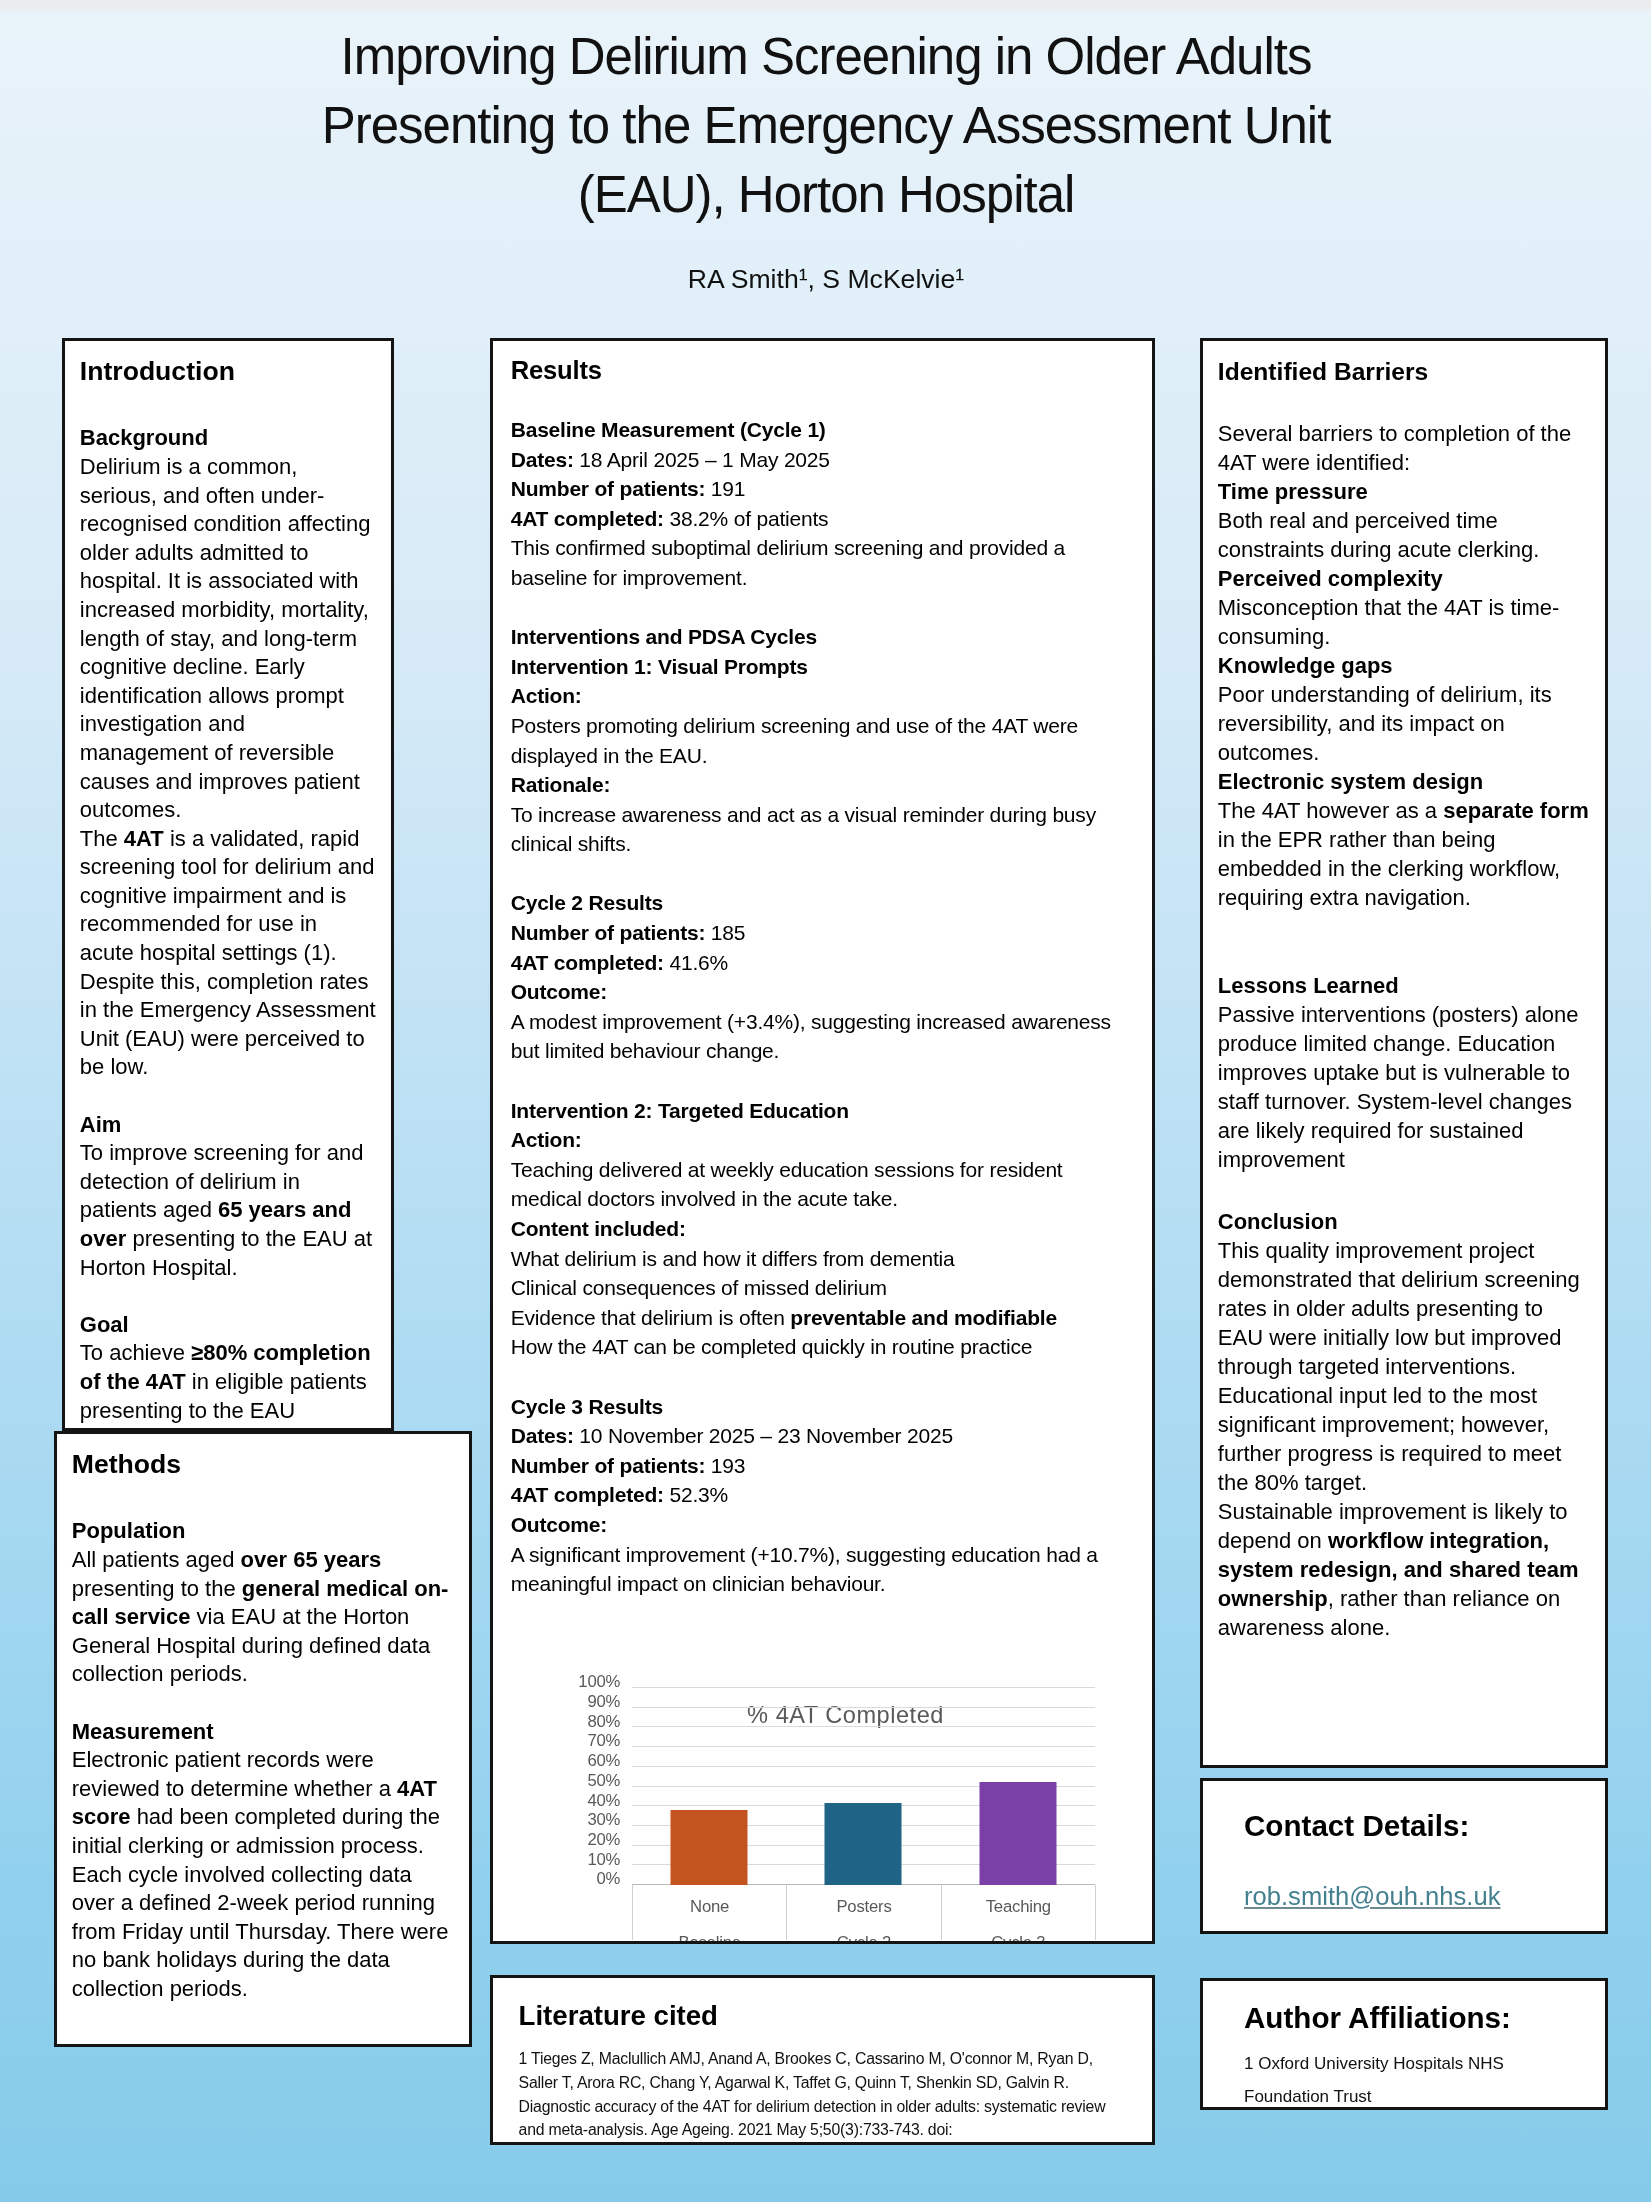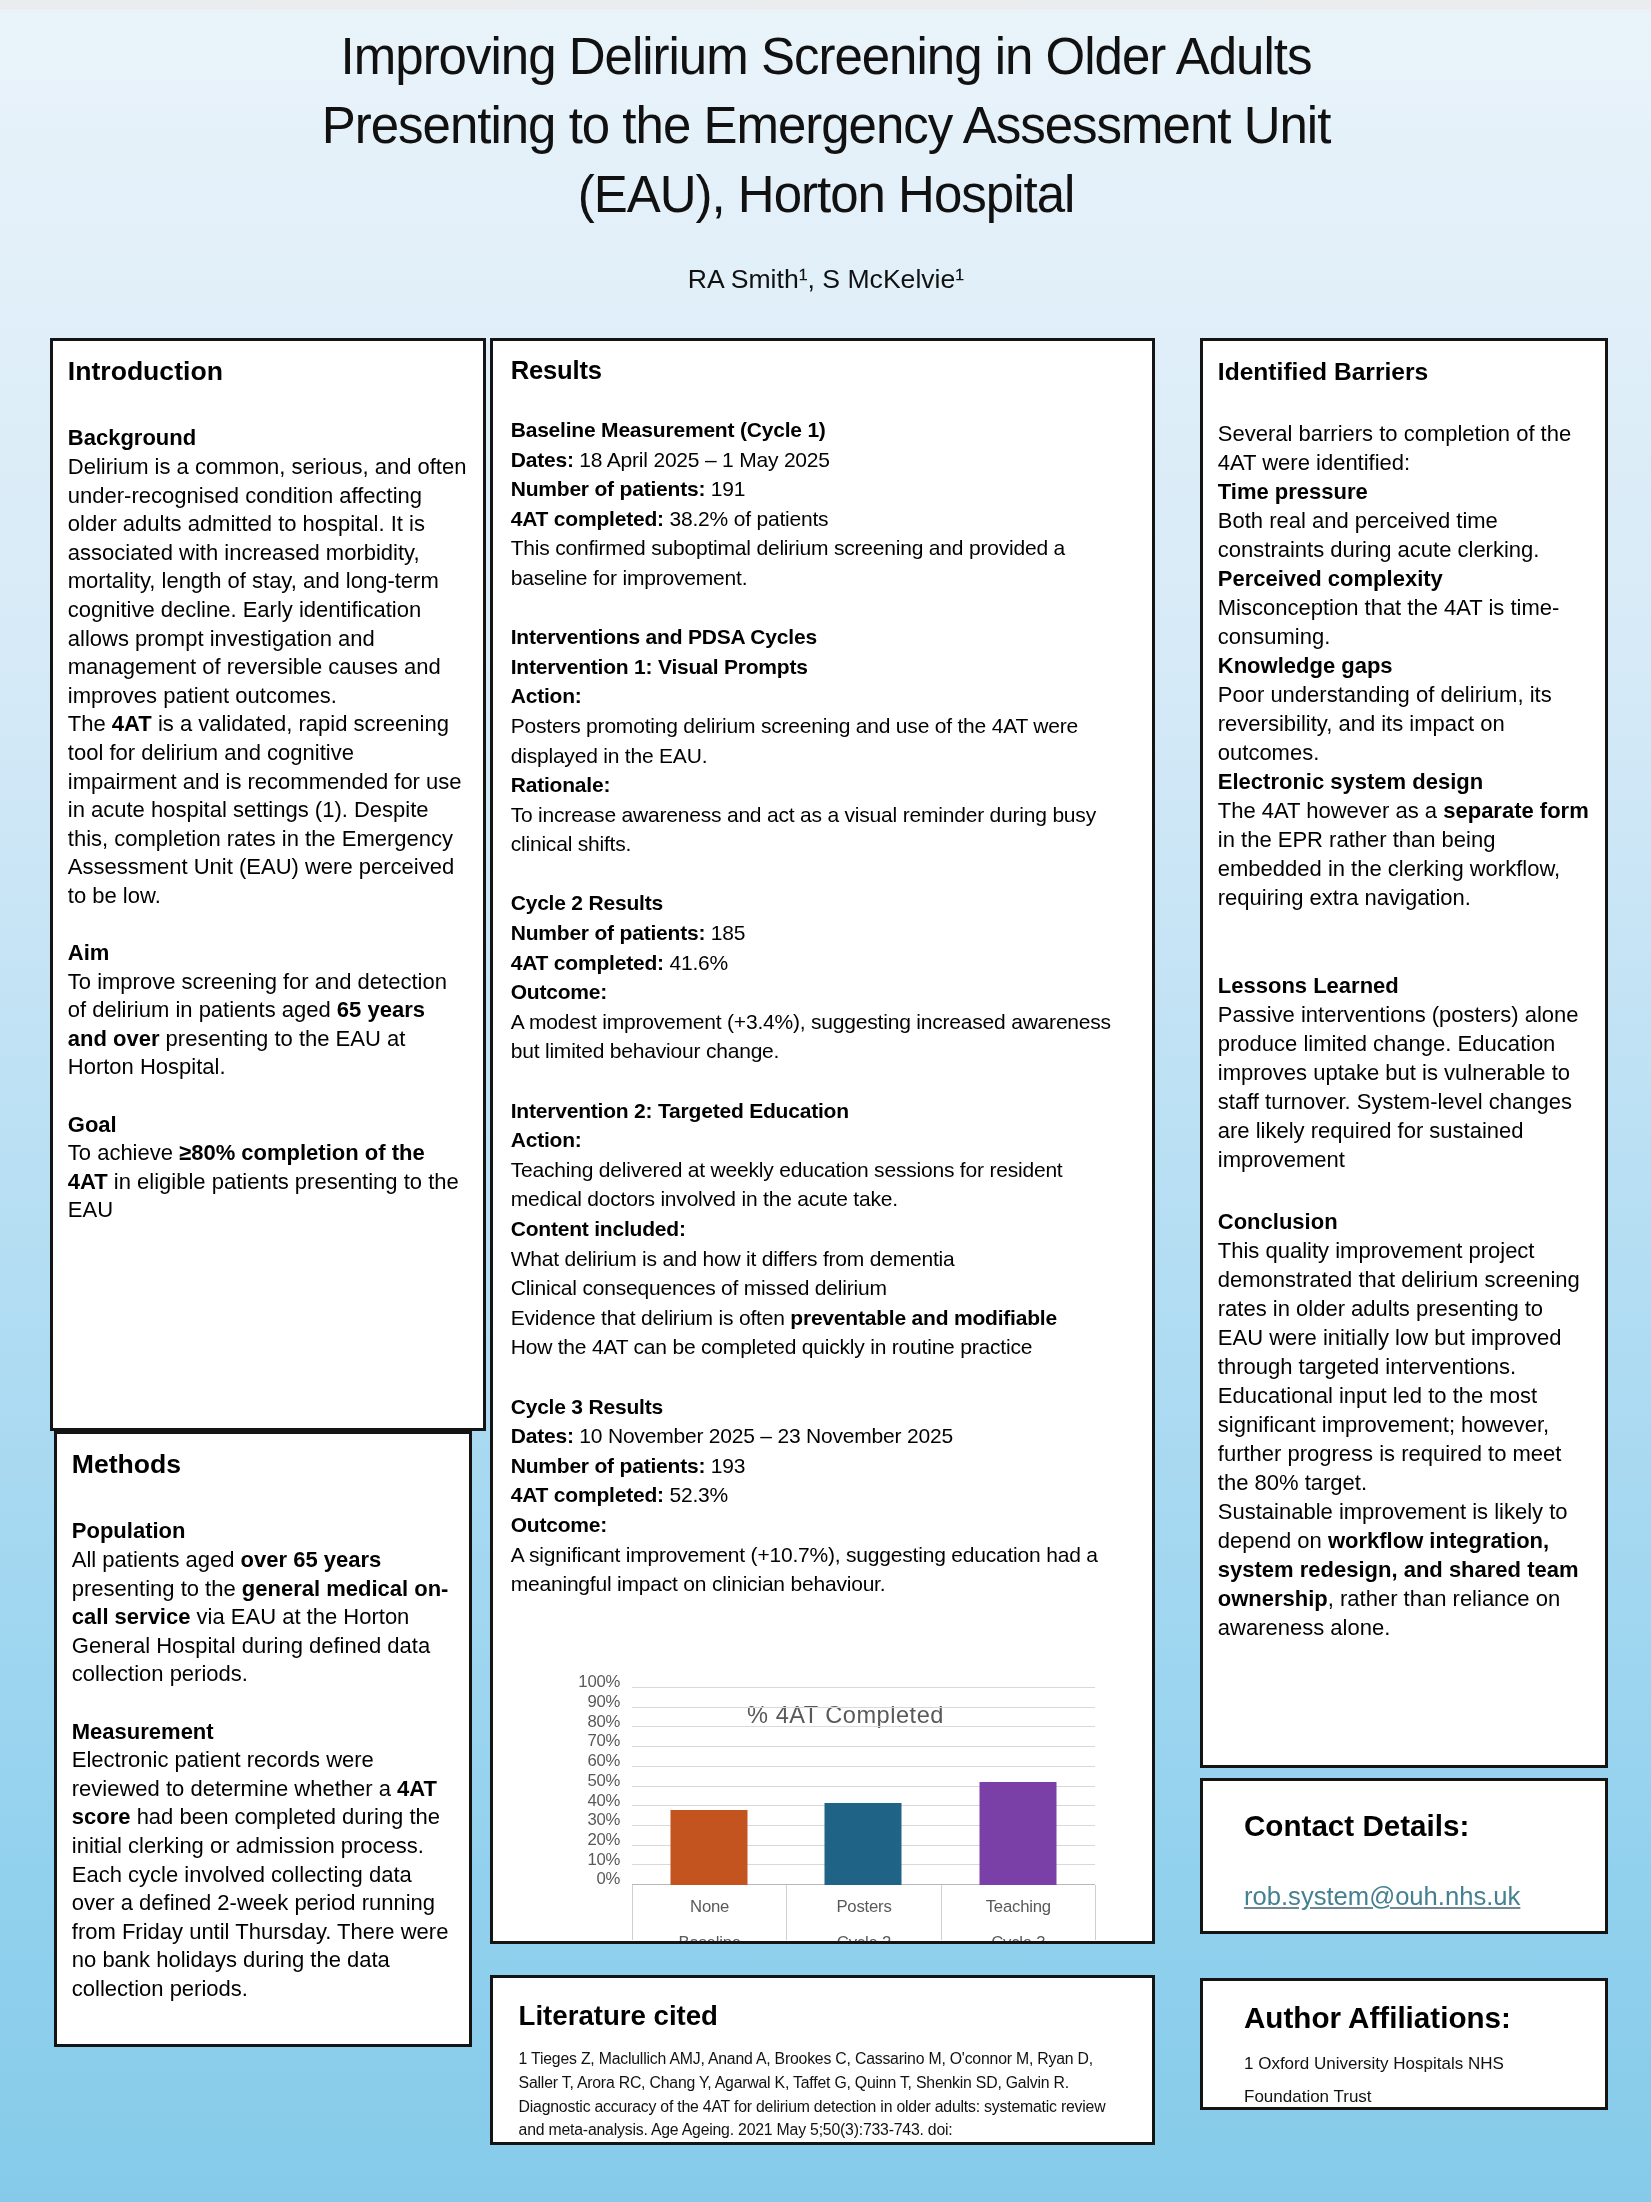--- a/index.html
+++ b/index.html
@@ -6,21 +6,21 @@
   body{font-family:"Liberation Sans",sans-serif;}
   .poster{position:relative;width:1652px;height:2203px;overflow:hidden;
     background:linear-gradient(180deg,#ebeced 0px,#e9f3fa 13.8px,#d6eaf7 30%,#b3ddf3 58%,#92d1ee 85%,#85cbe9 100%);}
   .topstrip{position:absolute;left:0;top:0;width:100%;height:8.9px;background:#ebecee;}
   .title{position:absolute;left:0;top:21.7px;width:100%;text-align:center;color:#111;
     font-size:51px;line-height:69px;font-weight:400;letter-spacing:-1px;}
   .authors{position:absolute;left:0;top:264px;width:100%;text-align:center;color:#111;font-size:26.6px;}
   .box{position:absolute;background:#ffffff;border:3px solid #141414;box-sizing:border-box;overflow:hidden;}
   .box h2{margin:0;font-size:26.6px;font-weight:700;color:#000;}
   
-  .intro-box{left:50px;top:338px;width:436px;height:1093px;padding:15.8px 14.8px;}
+  .intro-box{left:62px;top:338px;width:332px;height:1093px;padding:15.8px 14.8px;}
   .methods-box{left:54px;top:1431px;width:418px;height:616px;padding:15.8px 14.8px;}
   .leftcol{font-size:22px;line-height:28.6px;color:#000;}
   .leftcol h2{margin-bottom:39px;}
   .leftcol .sub{font-weight:700;margin:0;}
   .leftcol p{margin:0;}
   .sp{margin-top:28.6px !important;}
   
   .results-box{left:490px;top:338px;width:665px;height:1606px;padding:14.8px 17.7px;font-size:21px;line-height:29.6px;letter-spacing:-0.2px;}
   .results-box h2{margin-bottom:29.6px;font-size:25.6px;}
   .ln{margin:0;}
@@ -190,21 +190,21 @@
         <p class="ln gap2"><b>Lessons Learned</b></p>
         <p class="ln "><span>Passive interventions (posters) alone produce limited change. Education improves uptake but is vulnerable to staff turnover. System-level changes are likely required for sustained improvement</span></p>
         <p class="ln gapS"><b>Conclusion</b></p>
         <p class="ln "><span>This quality improvement project demonstrated that delirium screening rates in older adults presenting to EAU were initially low but improved through targeted interventions. Educational input led to the most significant improvement; however, further progress is required to meet the 80% target.</span></p>
         <p class="ln "><span>Sustainable improvement is likely to depend on </span><b>workflow integration, system redesign, and shared team ownership</b><span>, rather than reliance on awareness alone.</span></p>
       </div>
   </div>
 
   <div class="box contact-box">
     <h2>Contact Details:</h2>
-    <a class="contact-email" href="#">rob.system@ouh.nhs.uk</a>
+    <a class="contact-email" href="#">rob.smith@ouh.nhs.uk</a>
   </div>
 
   <div class="box author-box">
     <h2>Author Affiliations:</h2>
     <p class="affil">1 Oxford University Hospitals NHS</p>
     <p class="affil">Foundation Trust</p>
   </div>
 </div>
 
 

